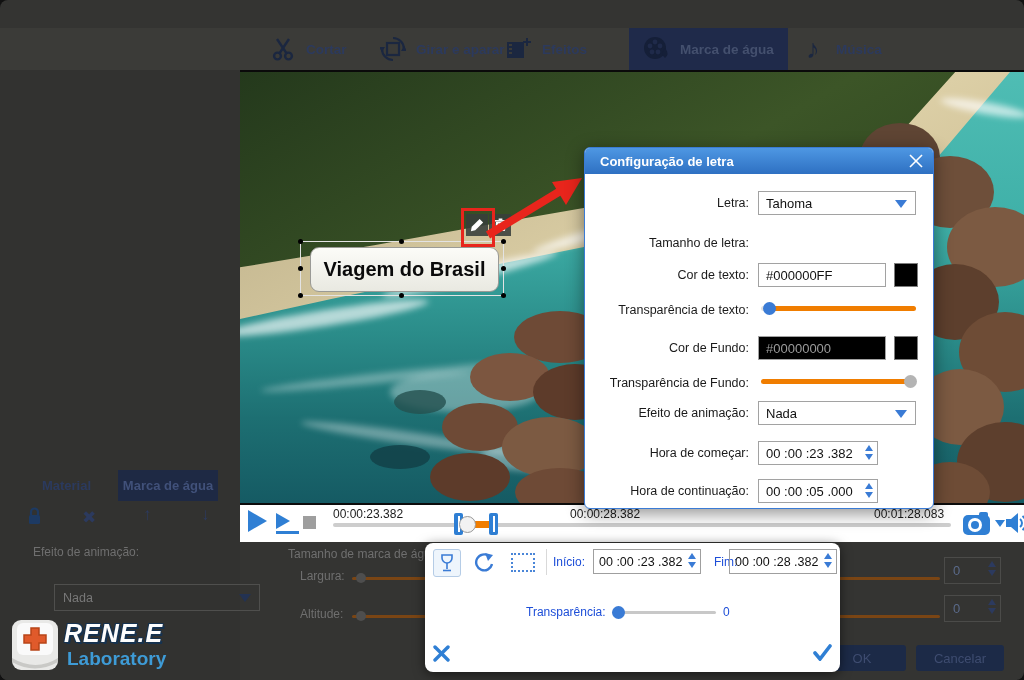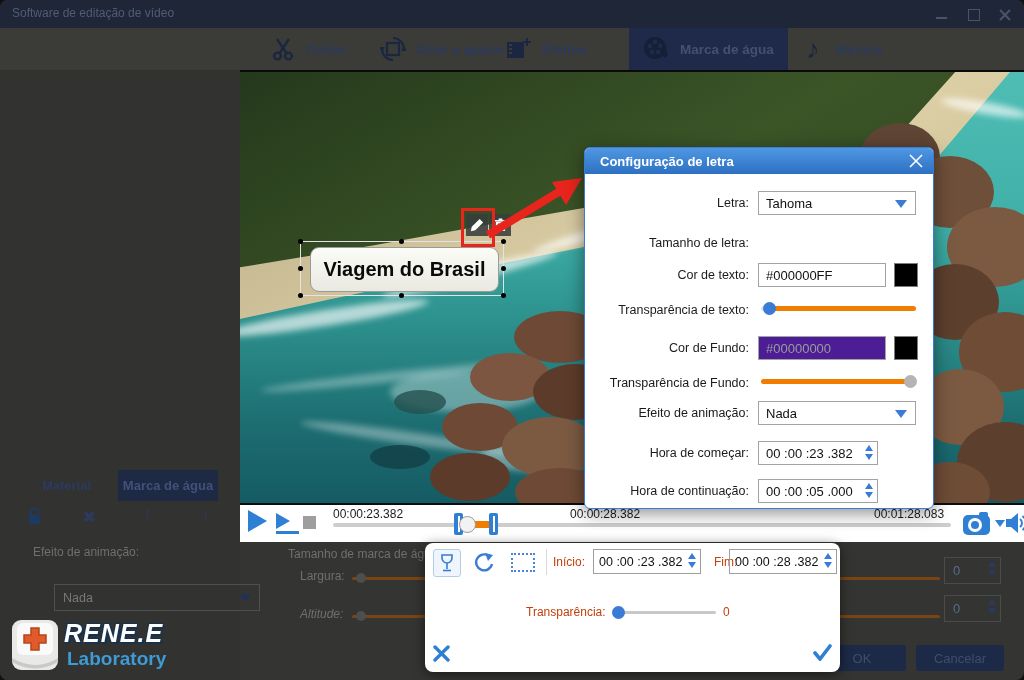--- a/index.html
+++ b/index.html
@@ -68,47 +68,34 @@
   .tri-up{width:0;height:0;border-left:4.5px solid transparent;border-right:4.5px solid transparent;
           border-bottom:6px solid #3a7bd5;}
   .tri-down{width:0;height:0;border-left:4.5px solid transparent;border-right:4.5px solid transparent;
             border-top:6px solid #3a7bd5;}
   .swatch{position:absolute;width:22px;height:22px;background:#000;border:1px solid #7d7d7d;}
   .sltrack{position:absolute;height:5px;border-radius:3px;}
   .slthumb{position:absolute;width:13px;height:13px;border-radius:50%;top:-4px;}
   
   #panel{left:425px;top:543px;width:415px;height:129px;background:#fff;border-radius:8px;
          z-index:31;box-shadow:0 2px 12px rgba(0,0,0,.55);}
-  .plbl{font-size:12px;color:#c2410c;position:absolute;}
+  .plbl{font-size:12px;color:#1d4ed8;position:absolute;}
   .pspin{position:absolute;height:25px;width:108px;border:1px solid #9f9f9f;display:flex;
          align-items:center;font-size:12.5px;color:#111;padding-left:5px;box-sizing:border-box;}
   
   #logoName{left:64px;top:619px;font-size:25px;font-weight:bold;font-style:italic;color:#fdfdfd;
             text-shadow:2px 2px 0 #16324f,-1px -1px 0 #16324f,1px -1px 0 #16324f,-1px 1px 0 #16324f;
             letter-spacing:1px;}
   #logoSub{left:67px;top:648px;font-size:19px;font-weight:bold;color:#3e9bd6;}
 </style>
 </head>
 <body>
 
 <div id="stage">
 
-  <div class="abs" id="titlebar">
-    <div class="abs" id="title">Software de editação de vídeo</div>
-    <div class="abs winbtn" style="left:934px;">
-        <div class="minglyph"></div>
-      </div>
-    <div class="abs winbtn" style="left:966px;">
-        <div class="maxglyph"></div>
-      </div>
-    <div class="abs winbtn" style="left:997px;">
-      <div class="xline" style="transform:rotate(45deg);"></div>
-      <div class="xline" style="transform:rotate(-45deg);"></div>
-    </div>
-  </div>
 
   <div class="abs" id="toolbar">
     <div class="abs ttab" style="left:378px;">
       <span class="ticon">
         <svg width="26" height="26" viewBox="0 0 26 26">
             <g stroke="#1b2740" stroke-width="2.2" fill="none">
           <rect x="7" y="7" width="12" height="12"></rect>
           <path d="M13 2 a11 11 0 0 1 11 11"></path>
               <path d="M13 24 a11 11 0 0 1 -11 -11"></path>
             </g>
@@ -194,21 +181,21 @@
   <div class="abs dimtrack" style="left:352px;top:577px;width:588px;">
     <div class="dimthumb" style="left:4px;"></div>
     </div>
   <div class="dimspin" style="left:944px;top:557px;">
     <span>0</span>
     <span class="spincol">
         <span class="tri-up" style="border-bottom-color:#2c3a5e;"></span>
         <span class="tri-down" style="border-top-color:#2c3a5e;"></span>
       </span>
     </div>
-  <div class="abs dimlabel" style="left:300px;top:607px;font-style:italic;">Altitude:</div>
+  <div class="abs dimlabel" style="left:300px;top:607px;">Altitude:</div>
   <div class="abs dimtrack" style="left:352px;top:615px;width:588px;">
     <div class="dimthumb" style="left:4px;"></div>
     </div>
   <div class="dimspin" style="left:944px;top:595px;">
     <span>0</span>
     <span class="spincol">
         <span class="tri-up" style="border-bottom-color:#2c3a5e;"></span>
         <span class="tri-down" style="border-top-color:#2c3a5e;"></span>
       </span>
     </div>
@@ -375,21 +362,21 @@
       <span>#000000FF</span>
       </div>
     <div class="swatch" style="left:309px;top:115px;"></div>
 
     <div class="dlbl" style="top:155px;">Transparência de texto:</div>
     <div class="sltrack" style="left:176px;top:158px;width:155px;background:linear-gradient(90deg,#e0e0e0 0 6px,#f07d00 6px);">
       <div class="slthumb" style="left:2px;background:#3a7bd5;"></div>
       </div>
 
     <div class="dlbl" style="top:193px;">Cor de Fundo:</div>
-    <div class="dctl" style="top:188px;width:128px;background:#4c1d95;color:#9b9b9b;">
+    <div class="dctl" style="top:188px;width:128px;background:#000000;color:#9b9b9b;">
       <span>#00000000</span>
       </div>
     <div class="swatch" style="left:309px;top:188px;"></div>
 
     <div class="dlbl" style="top:228px;">Transparência de Fundo:</div>
     <div class="sltrack" style="left:176px;top:231px;width:155px;background:#f07d00;">
       <div class="slthumb" style="left:143px;background:#b4b4b4;"></div>
       </div>
 
     <div class="dlbl" style="top:258px;">Efeito de animação:</div>

